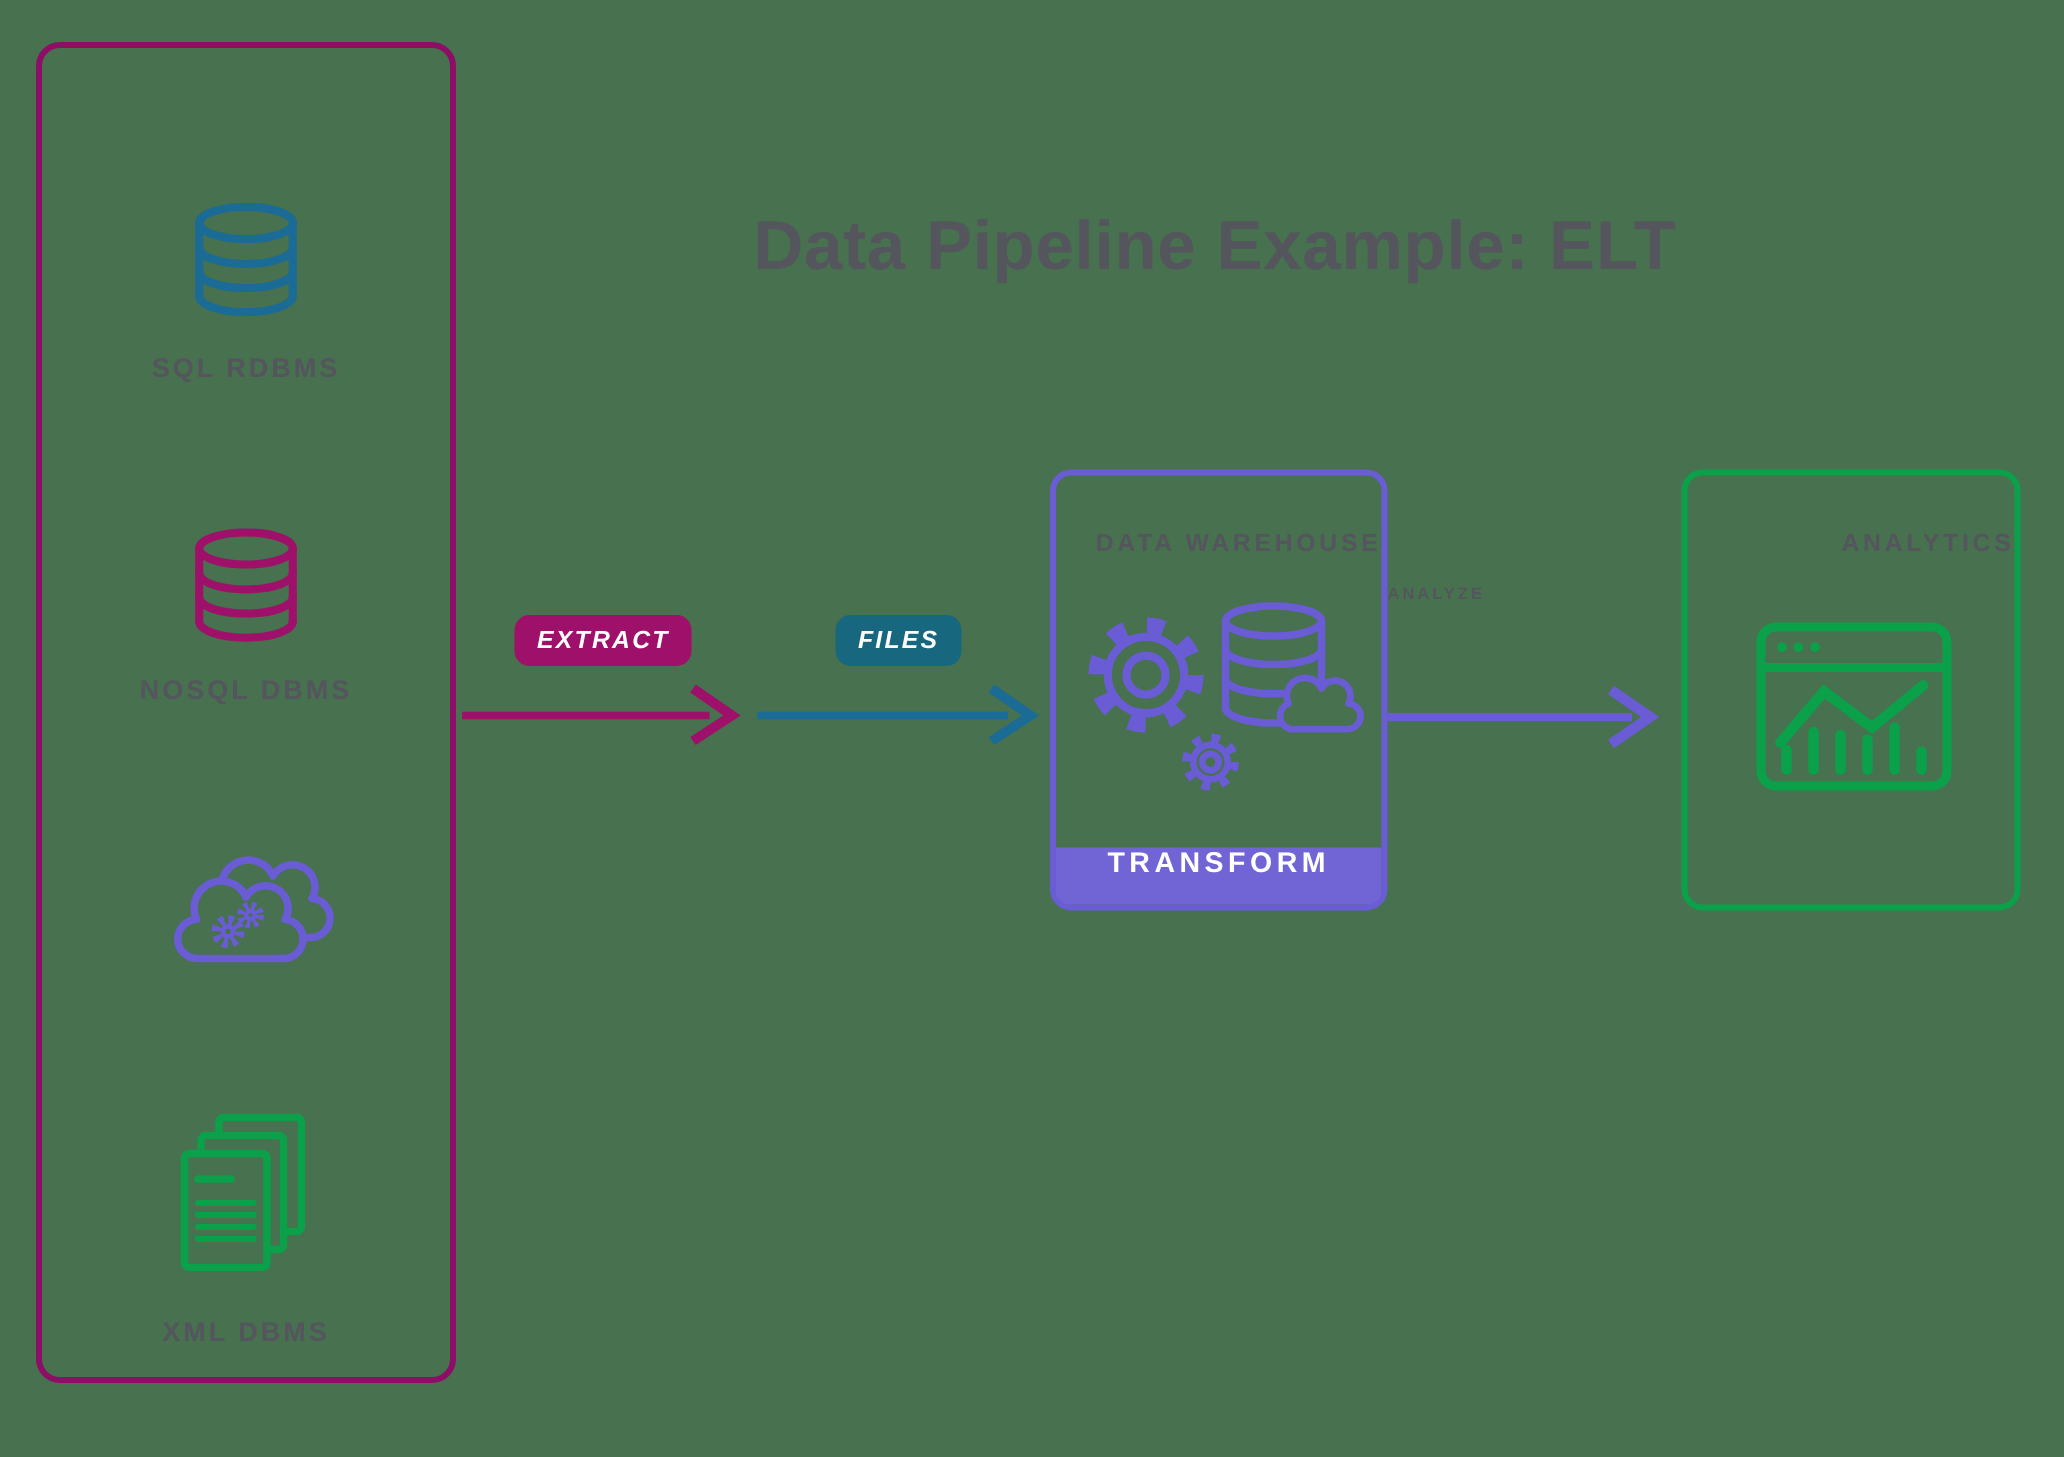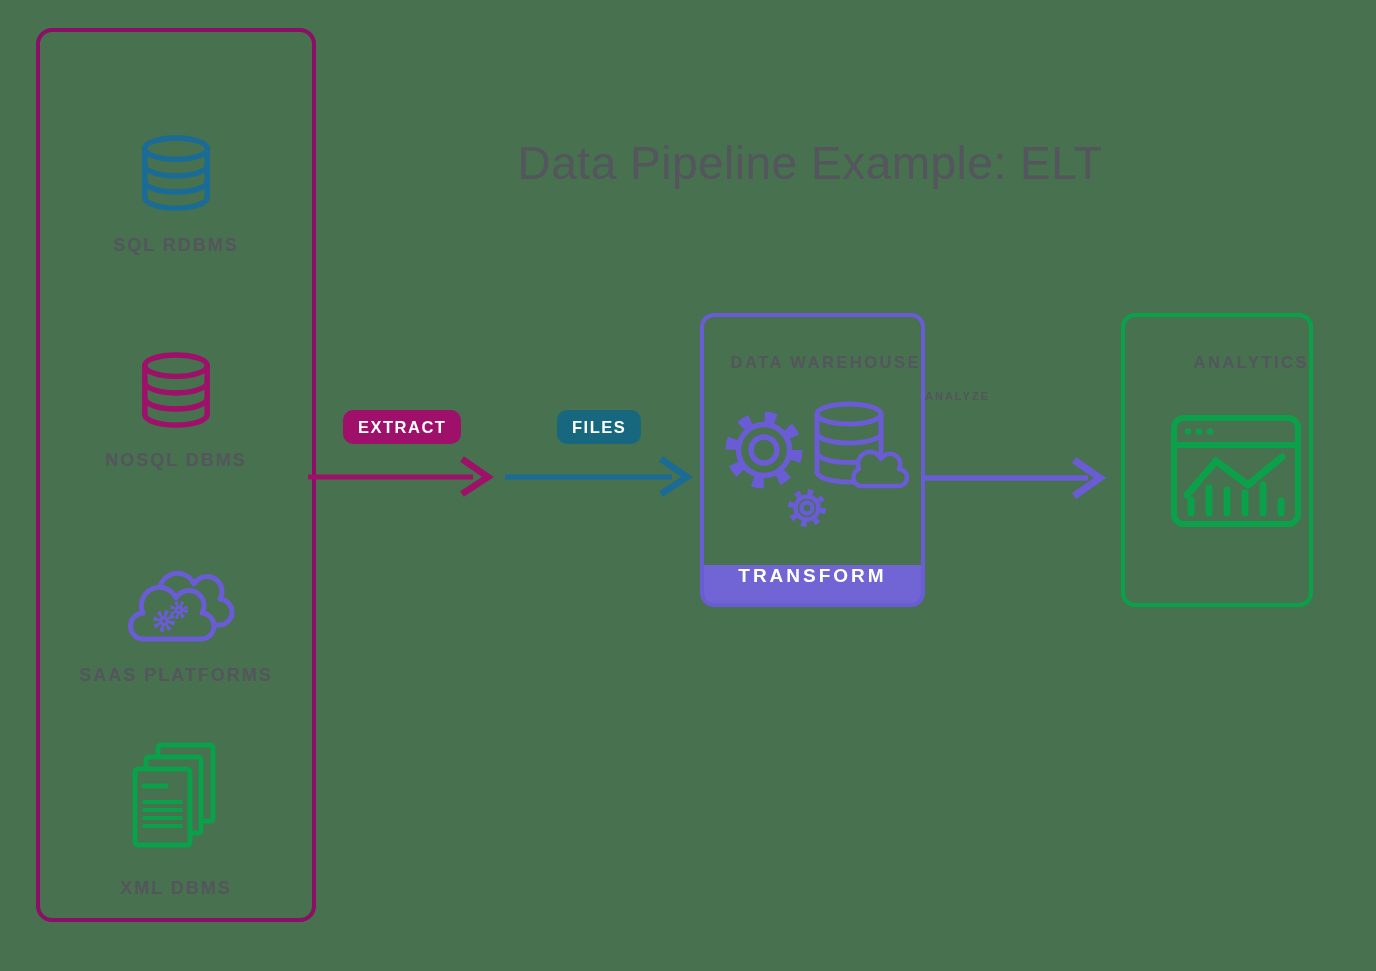--- a/index.html
+++ b/index.html
@@ -8,27 +8,27 @@
     background: var(--bg, #47714f);
     font-family: "Liberation Sans", "DejaVu Sans", sans-serif;
     overflow: hidden;
   }
   #canvas { position:relative; width:1376px; height:971px; }
 
   
   .diagram-title {
     position:absolute; left:410px; top:136px; width:800px;
     text-align:center;
-    font-size:46px; font-weight:400; letter-spacing:0.5px;
+    font-size:46px; font-weight:700; letter-spacing:0.5px;
     color: var(--gray, #54555d);
   }
 
   
   .sources-box {
-    position:absolute; left:36px; top:28px; width:280px; height:894px;
+    position:absolute; left:24px; top:28px; width:280px; height:894px;
     border:4px solid var(--magenta, #8d0e66);
     border-radius:16px; box-sizing:border-box;
   }
   .source-item { position:absolute; left:0; width:272px; text-align:center; }
   .source-item svg { display:block; margin:0 auto; }
   .source-label {
     position:absolute; left:0; width:272px; text-align:center;
     font-size:18px; font-weight:700; letter-spacing:2px;
     color: var(--gray, #54555d);
   }
@@ -45,31 +45,31 @@
   }
   .transform-bar {
     position:absolute; left:0; right:0; bottom:0; height:38px;
     background: var(--purpleBar, #7165d6);
     border-radius:0 0 9px 9px;
     display:flex; align-items:flex-start; justify-content:center;
     color:#fff; font-size:19px; font-weight:700; letter-spacing:3px;
   }
 
   .analytics-box {
-    position:absolute; left:1121px; top:313px; width:192px; height:294px;
+    position:absolute; left:1121px; top:313px; width:226px; height:294px;
     border:4px solid var(--green, #0ba14a);
     border-radius:14px; box-sizing:border-box;
   }
 
   
   .badge {
     position:absolute; height:34px; border-radius:10px;
     display:flex; align-items:center; justify-content:center;
     color:#fff; font-size:16.5px; font-weight:700; letter-spacing:1.5px;
-    padding:0 15px; box-sizing:border-box;
+    padding:0 15px; box-sizing:border-box;font-style:italic;
   }
   .badge-extract { left:343px; top:410px; background: var(--magentaBadge, #9e1069); }
   .badge-load   { left:557px; top:410px; background: var(--tealBadge, #17687f); }
   .analyze-label {
     position:absolute; left:925px; top:390px; width:175px; text-align:left;
     font-size:11px; font-weight:700; letter-spacing:2px;
     color: var(--gray, #54555d);
   }
 
   
@@ -125,21 +125,20 @@
           <path class="fl-bg" d="M 16,80 A 13,13 0 0 1 15,54 A 18,18 0 0 1 48,39 A 15,15 0 0 1 74,54 A 12,12 0 0 1 72,80 Z"></path>
         </g>
         <g class="sk-purple fl-none">
           <circle cx="36" cy="62" r="7.5" stroke-width="7" stroke-dasharray="3.2 2.7"></circle>
           <circle cx="36" cy="62" r="3.4" stroke-width="3.2"></circle>
           <circle cx="51" cy="51" r="6" stroke-width="6" stroke-dasharray="2.6 2.2"></circle>
           <circle cx="51" cy="51" r="2.8" stroke-width="3"></circle>
         </g>
       </svg>
     </div>
-    <div class="source-label" style="top:633px;">SAAS PLATFORMS</div>
 
     <div class="source-item" style="top:710px;">
       <svg width="88" height="108" viewBox="0 0 88 108">
         <g class="sk-green" stroke-width="5" stroke-linejoin="round">
           <rect class="fl-none" x="26" y="3" width="55" height="76" rx="3"></rect>
           <rect class="fl-bg" x="14" y="15" width="55" height="76" rx="3"></rect>
           <rect class="fl-bg" x="3" y="27" width="55" height="76" rx="3"></rect>
         </g>
         <g class="sk-green fl-none" stroke-linecap="round">
           <path d="M12,44 H34" stroke-width="5"></path>

